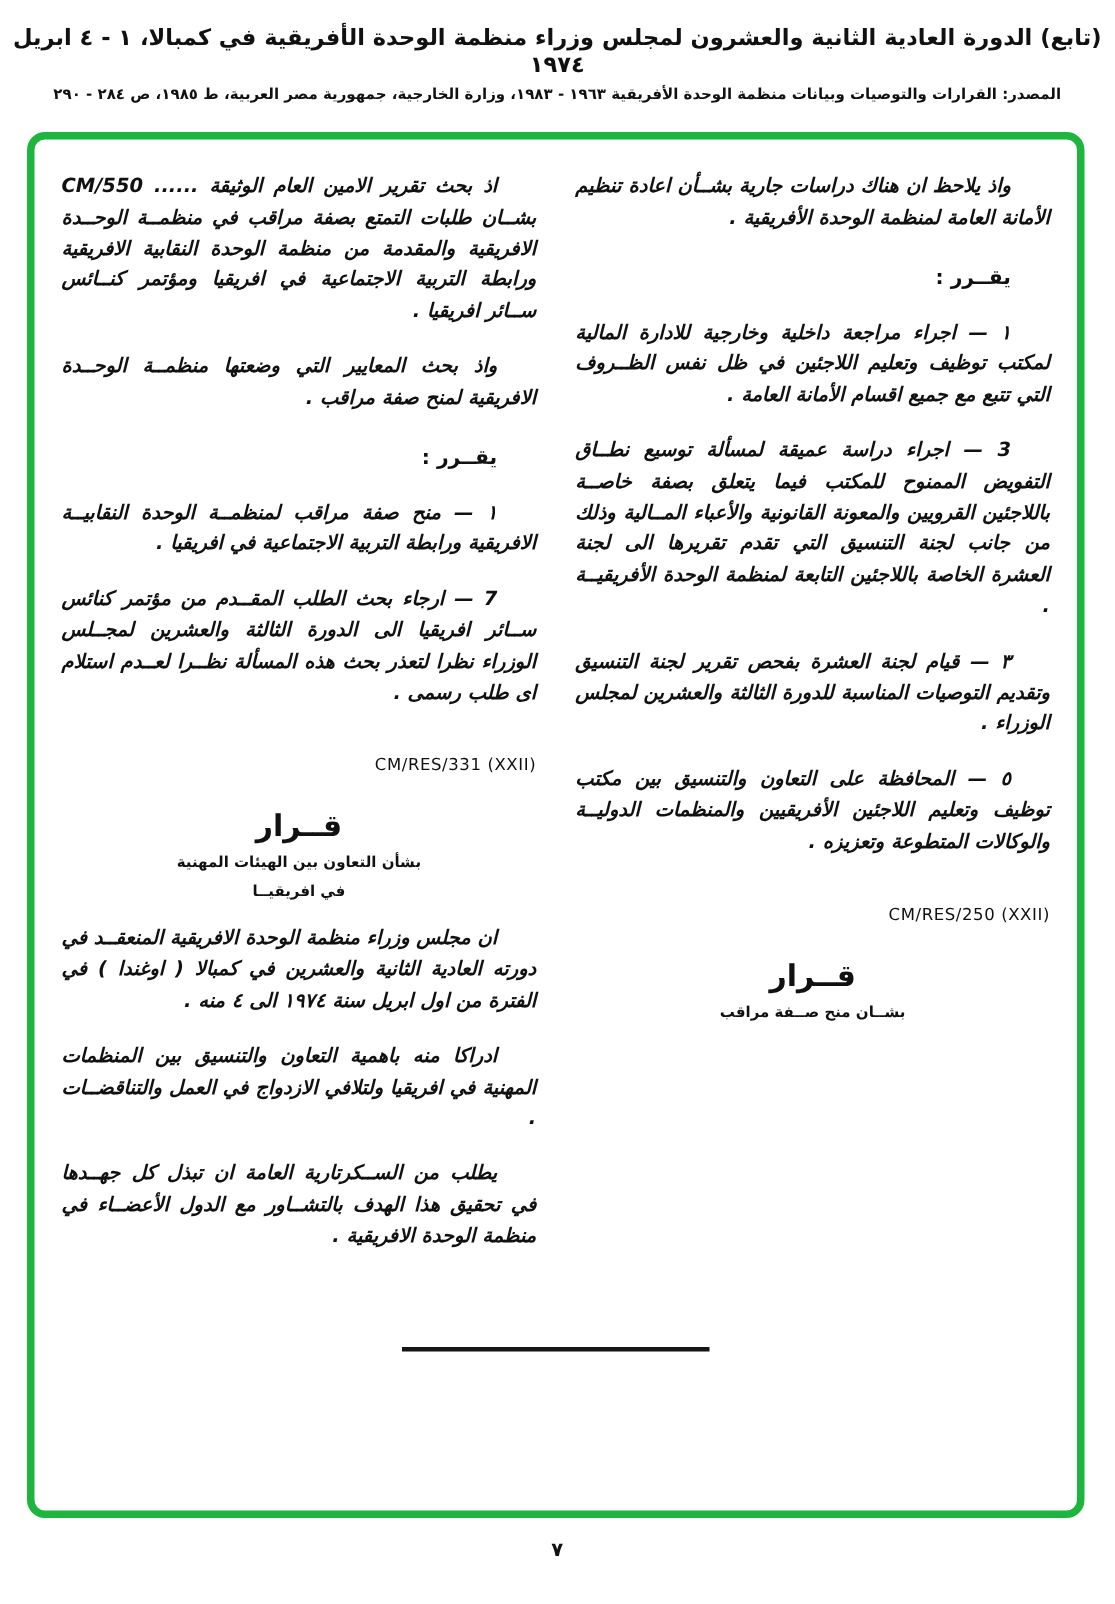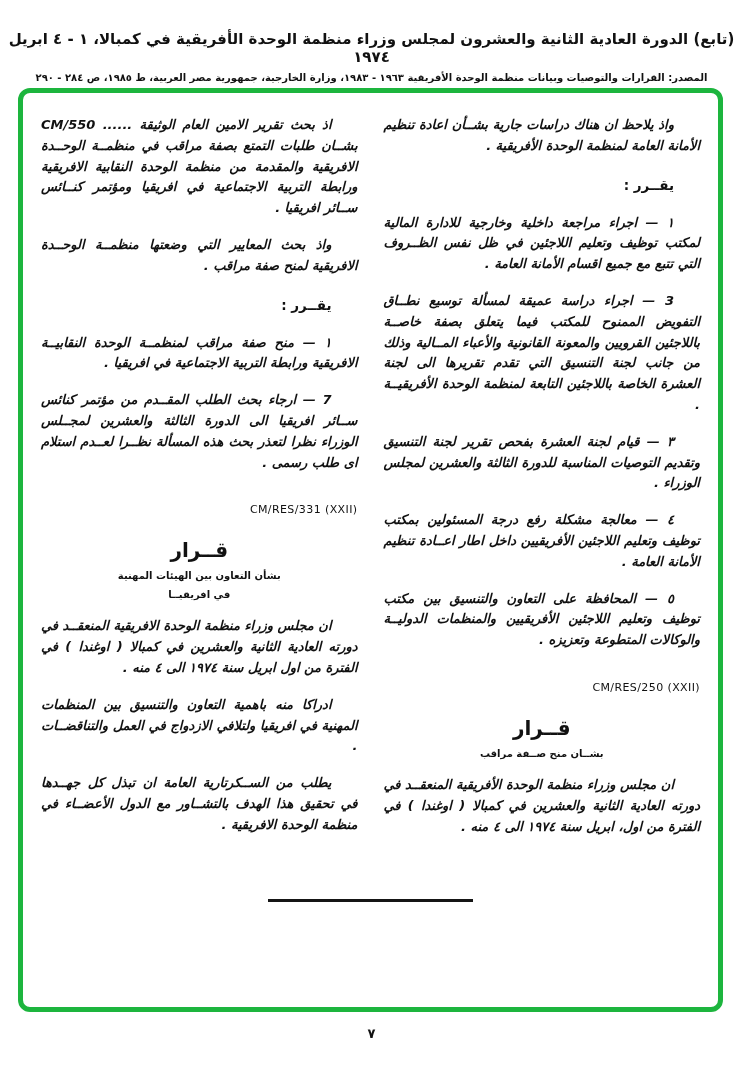--- a/index.html
+++ b/index.html
@@ -8,21 +8,21 @@
     width: 743px; height: 1069px;
     background: #ffffff;
     font-family: "DejaVu Sans", sans-serif;
     color: #111111;
     -webkit-font-smoothing: antialiased;
   }
   .page { position: relative; width: 743px; height: 1069px; direction: rtl; overflow: hidden; }
 
   
   .hdr1 {
-    padding-top: 30px;
+    padding-top: 16px;
     text-align: center;
     font-weight: bold;
     font-size: 15px;
     letter-spacing: 0.2px;
   }
   .hdr2 {
     margin-top: 6px;
     text-align: center;
     font-weight: bold;
     font-size: 10px;
@@ -99,26 +99,24 @@
 
   <div class="frame">
     <div class="cols">
 
       <div class="col">
         <p class="para">واذ يلاحظ ان هناك دراسات جارية بشــأن اعادة تنظيم الأمانة العامة لمنظمة الوحدة الأفريقية .</p>
         <p class="decide">يقــرر :</p>
         <p class="para">١ — اجراء مراجعة داخلية وخارجية للادارة المالية لمكتب توظيف وتعليم اللاجئين في ظل نفس الظــروف التي تتبع مع جميع اقسام الأمانة العامة .</p>
         <p class="para">3 — اجراء دراسة عميقة لمسألة توسيع نطــاق التفويض الممنوح للمكتب فيما يتعلق بصفة خاصــة باللاجئين القرويين والمعونة القانونية والأعباء المــالية وذلك من جانب لجنة التنسيق التي تقدم تقريرها الى لجنة العشرة الخاصة باللاجئين التابعة لمنظمة الوحدة الأفريقيــة .</p>
         <p class="para">٣ — قيام لجنة العشرة بفحص تقرير لجنة التنسيق وتقديم التوصيات المناسبة للدورة الثالثة والعشرين لمجلس الوزراء .</p>
-        <p class="para">٤ — معالجة مشكلة رفع درجة المسئولين بمكتب توظيف وتعليم اللاجئين الأفريقيين داخل اطار اعــادة تنظيم الأمانة العامة .</p>
         <p class="para">٥ — المحافظة على التعاون والتنسيق بين مكتب توظيف وتعليم اللاجئين الأفريقيين والمنظمات الدوليــة والوكالات المتطوعة وتعزيزه .</p>
         <div class="docref">CM/RES/250 (XXII)</div>
         <div class="rtitle">قــرار</div>
         <div class="rtitle sub">بشــان منح صــفة مراقب</div>
-        <p class="para" style="margin-top:16px">ان مجلس وزراء منظمة الوحدة الأفريقية المنعقــد في دورته العادية الثانية والعشرين في كمبالا ( اوغندا ) في الفترة من اول، ابريل سنة ١٩٧٤ الى ٤ منه .</p>
       </div>
 
       <div class="col">
         <p class="para">اذ بحث تقرير الامين العام الوثيقة ...... CM/550 بشــان طلبات التمتع بصفة مراقب في منظمــة الوحــدة الافريقية والمقدمة من منظمة الوحدة النقابية الافريقية ورابطة التربية الاجتماعية في افريقيا ومؤتمر كنــائس ســائر افريقيا .</p>
         <p class="para">واذ بحث المعايير التي وضعتها منظمــة الوحــدة الافريقية لمنح صفة مراقب .</p>
         <p class="decide">يقــرر :</p>
         <p class="para">١ — منح صفة مراقب لمنظمــة الوحدة النقابيــة الافريقية ورابطة التربية الاجتماعية في افريقيا .</p>
         <p class="para">7 — ارجاء بحث الطلب المقــدم من مؤتمر كنائس ســائر افريقيا الى الدورة الثالثة والعشرين لمجــلس الوزراء نظرا لتعذر بحث هذه المسألة نظــرا لعــدم استلام اى طلب رسمى .</p>
         <div class="docref">CM/RES/331 (XXII)</div>
         <div class="rtitle">قــرار</div>

